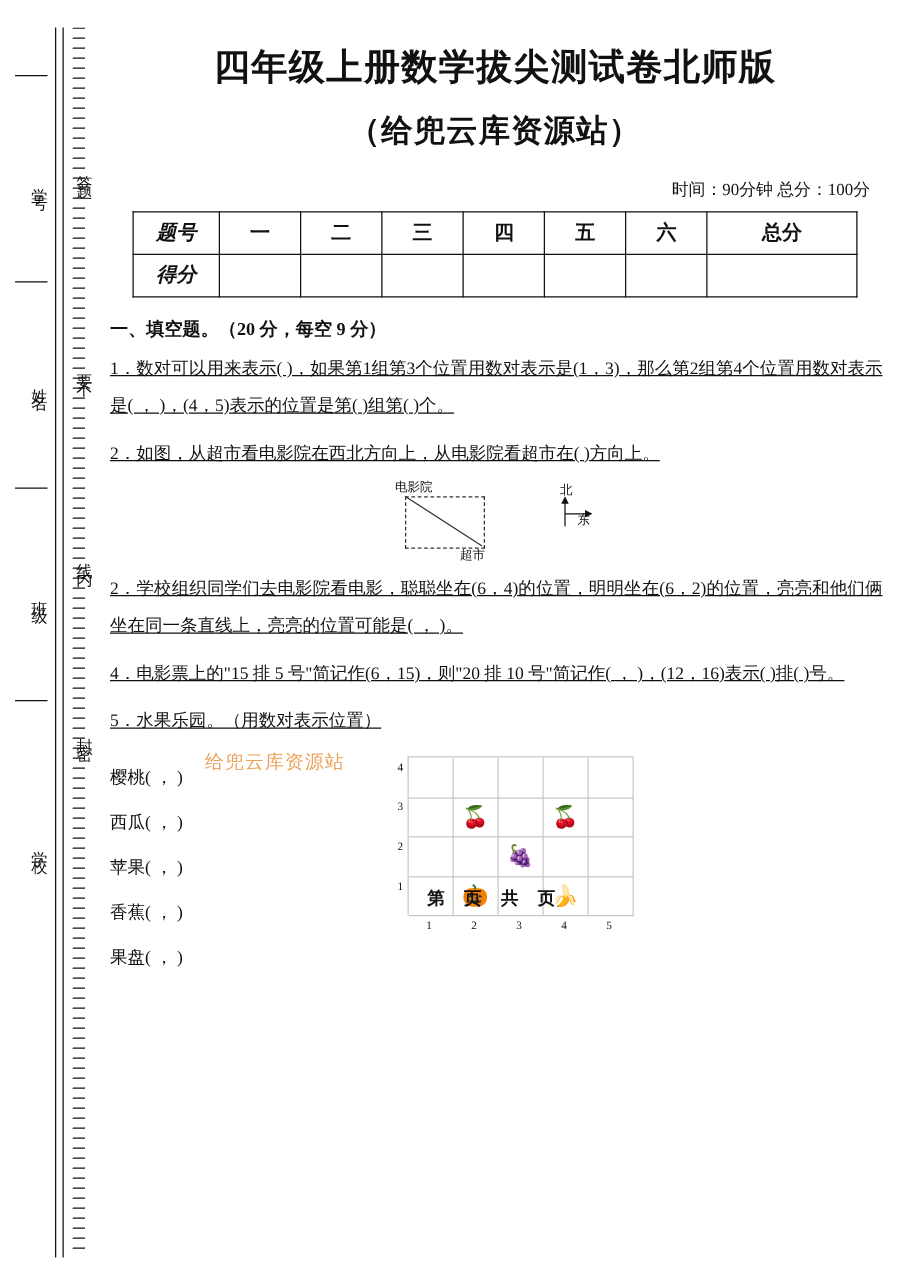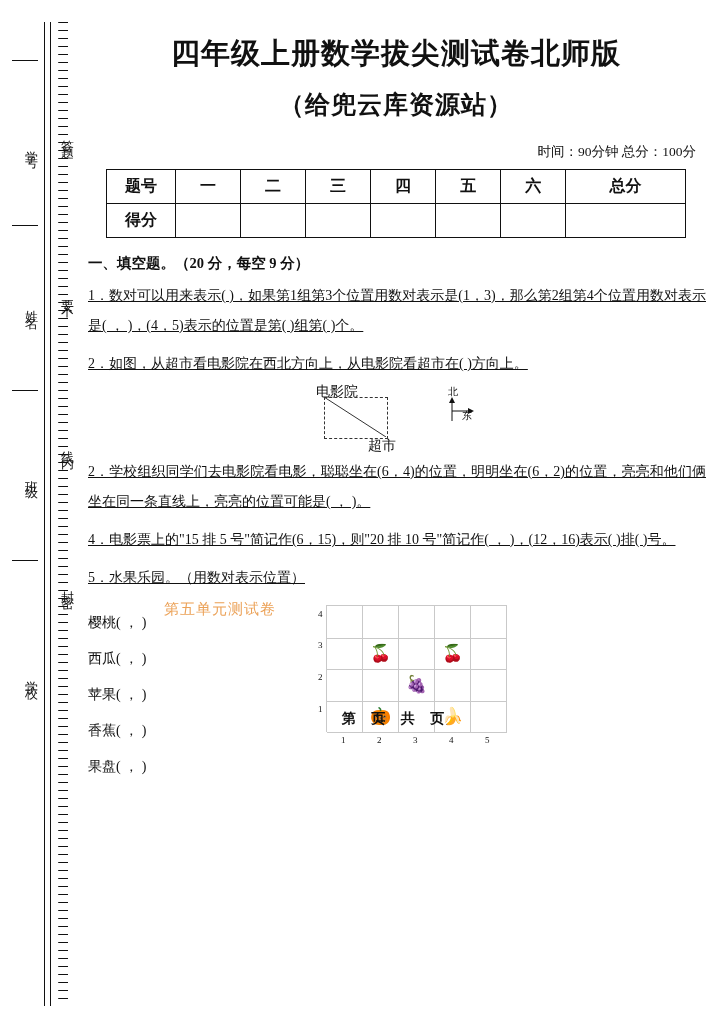--- a/index.html
+++ b/index.html
@@ -116,21 +116,21 @@
     margin: 8px auto 0 auto;
     width: 580px;
   }
   table.score td {
     border: 1px solid #111;
     height: 31px;
     text-align: center;
     font-size: 16px;
     font-weight: bold;
   }
-  table.score td.head { width: 66px; }
+  table.score td.head { width: 66px; font-style: italic; }
 
   .sec-title {
     font-size: 14.5px;
     font-weight: bold;
     margin: 16px 0 0 2px;
   }
 
   p.q {
     font-size: 14px;
     line-height: 30px;
@@ -141,21 +141,21 @@
 
   
   .diag2 {
     position: relative;
     width: 230px;
     height: 66px;
     margin: 4px auto 2px 190px;
   }
   .diag2 .lbl {
     position: absolute;
-    font-size: 14px;
+    font-size: 10px;
     white-space: nowrap;
   }
   .diag2 .box {
     position: absolute;
     left: 48px;
     top: 14px;
     width: 62px;
     height: 40px;
     border: 1px dashed #333;
   }
@@ -501,16 +501,16 @@
       <div class="axlbl" style="left:10px; top:73px;">2</div>
       <div class="axlbl" style="left:10px; top:105px;">1</div>
       <div class="axlbl" style="left:33px; top:136px;">1</div>
       <div class="axlbl" style="left:69px; top:136px;">2</div>
       <div class="axlbl" style="left:105px; top:136px;">3</div>
       <div class="axlbl" style="left:141px; top:136px;">4</div>
       <div class="axlbl" style="left:177px; top:136px;">5</div>
     </div>
   </div>
 
-  <div class="watermark">第五单元测试卷</div>
+  <div class="watermark">给兜云库资源站</div>
 
   <div class="footer">第 页 共 页</div>
 </div>
 
 </body></html>

